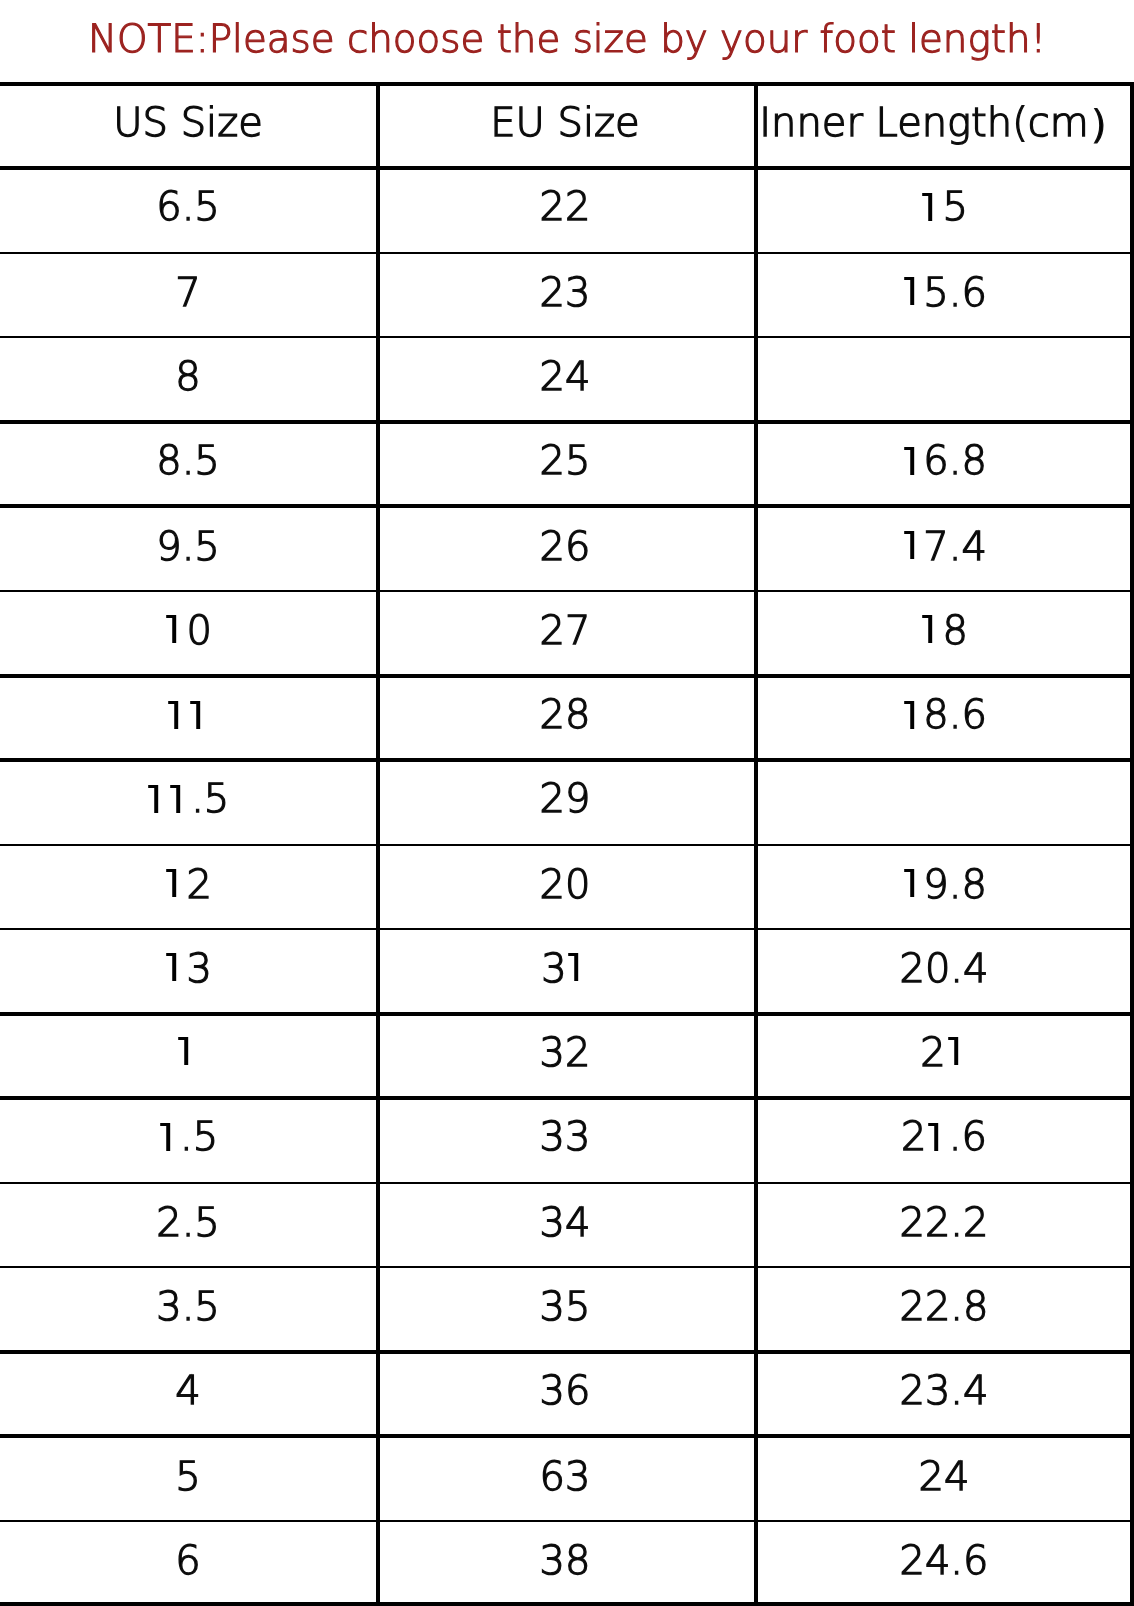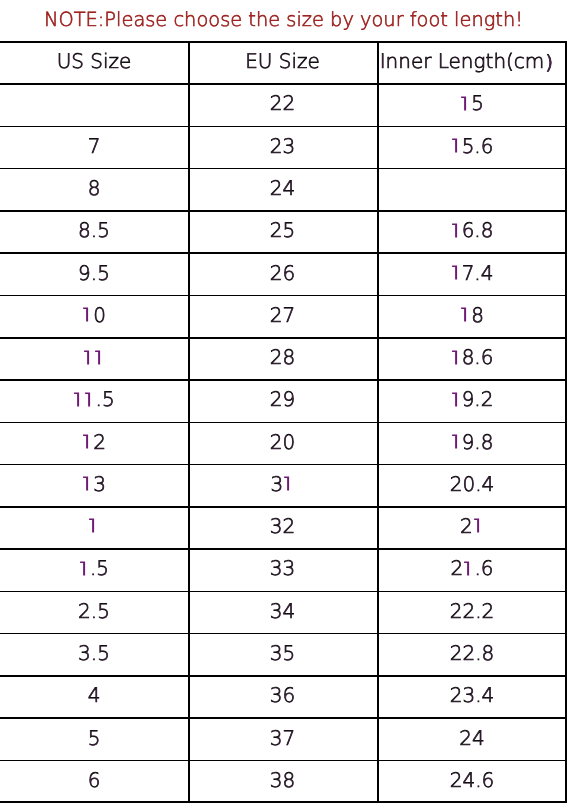--- a/index.html
+++ b/index.html
@@ -19,21 +19,21 @@
 
   .grid{position:absolute;left:0;top:41px;width:567px;height:761px;}
 
   .hline{position:absolute;left:0;width:567px;height:1.6px;background:#000;}
   .vline{position:absolute;width:1.6px;background:#000;}
 
   .row{position:absolute;left:0;width:567px;opacity:0.999;}
   .cell{position:absolute;top:-1px;height:100%;
         display:flex;align-items:center;justify-content:center;
         font-family:"DejaVu Sans",sans-serif;font-weight:200;
-        font-size:20px;color:#701a75;white-space:nowrap;
+        font-size:20px;color:#000000;white-space:nowrap;
         -webkit-text-stroke:0.7px #101010;opacity:0.999;}
   .cell.c1{left:0;width:188px;}
   .cell.c2{left:188px;width:189px;}
   .cell.c3{left:377px;width:190px;}
 
   
   .g1{display:inline-block;width:11.12px;height:15.0px;position:relative;
       vertical-align:-1.3px;}
   .g1 svg{position:absolute;left:0;top:0;width:11.12px;height:15.0px;display:block;}
 </style>
@@ -42,20 +42,21 @@
 
 <div class="page">
   <div class="note" style="color: rgb(156, 35, 32);">NOTE:Please choose the size by your foot length!</div>
   <div class="grid">
       <div class="row" style="top: 0px; height: 42.2778px;">
         <div class="cell c1">US Size</div>
         <div class="cell c2">EU Size</div>
         <div class="cell c3">Inner Length(cm）</div>
       </div>
       <div class="row" style="top: 42.2778px; height: 42.2778px;">
+        <div class="cell c1">6.5</div>
         <div class="cell c2">22</div>
         <div class="cell c3"><span class="g1">
             <svg viewBox="0 0 1112 1400" aria-hidden="true">
               <path d="M110 0 H610 V1400 H412 V152 H110 Z" fill="currentColor"></path>
             </svg>
           </span>5</div>
       </div>
       <div class="row" style="top: 84.5556px; height: 42.2778px;">
         <div class="cell c1">7</div>
         <div class="cell c2">23</div>
@@ -124,25 +125,20 @@
         <div class="cell c1"><span class="g1">
             <svg viewBox="0 0 1112 1400" aria-hidden="true">
               <path d="M110 0 H610 V1400 H412 V152 H110 Z" fill="currentColor"></path>
             </svg>
           </span><span class="g1">
             <svg viewBox="0 0 1112 1400" aria-hidden="true">
               <path d="M110 0 H610 V1400 H412 V152 H110 Z" fill="currentColor"></path>
             </svg>
           </span>.5</div>
         <div class="cell c2">29</div>
-        <div class="cell c3"><span class="g1">
-            <svg viewBox="0 0 1112 1400" aria-hidden="true">
-              <path d="M110 0 H610 V1400 H412 V152 H110 Z" fill="currentColor"></path>
-            </svg>
-          </span>9.2</div>
       </div>
       <div class="row" style="top: 380.5px; height: 42.2778px;">
         <div class="cell c1"><span class="g1">
             <svg viewBox="0 0 1112 1400" aria-hidden="true">
               <path d="M110 0 H610 V1400 H412 V152 H110 Z" fill="currentColor"></path>
             </svg>
           </span>2</div>
         <div class="cell c2">20</div>
         <div class="cell c3"><span class="g1">
             <svg viewBox="0 0 1112 1400" aria-hidden="true">
@@ -201,21 +197,21 @@
         <div class="cell c2">35</div>
         <div class="cell c3">22.8</div>
       </div>
       <div class="row" style="top: 634.167px; height: 42.2778px;">
         <div class="cell c1">4</div>
         <div class="cell c2">36</div>
         <div class="cell c3">23.4</div>
       </div>
       <div class="row" style="top: 676.444px; height: 42.2778px;">
         <div class="cell c1">5</div>
-        <div class="cell c2">37</div>
+        <div class="cell c2">63</div>
         <div class="cell c3">24</div>
       </div>
       <div class="row" style="top: 718.722px; height: 42.2778px;">
         <div class="cell c1">6</div>
         <div class="cell c2">38</div>
         <div class="cell c3">24.6</div>
       </div>
       <div class="hline" style="top: 0px;"></div>
       <div class="hline" style="top: 42.2778px;"></div>
       <div class="hline" style="top: 84.5556px;"></div>

